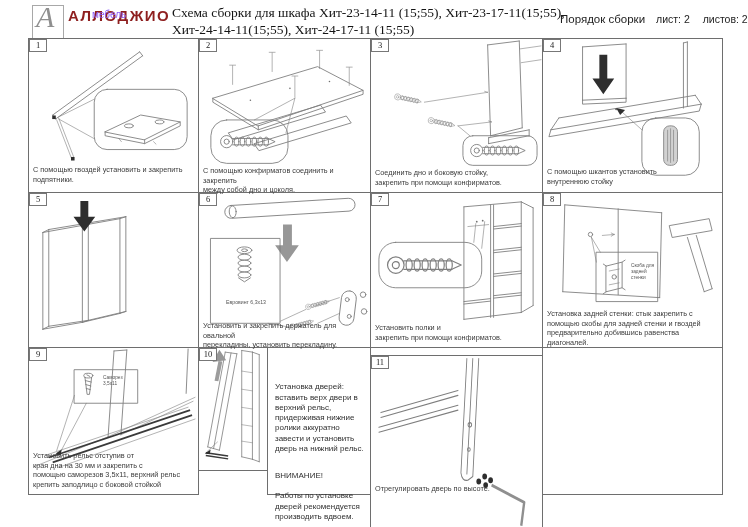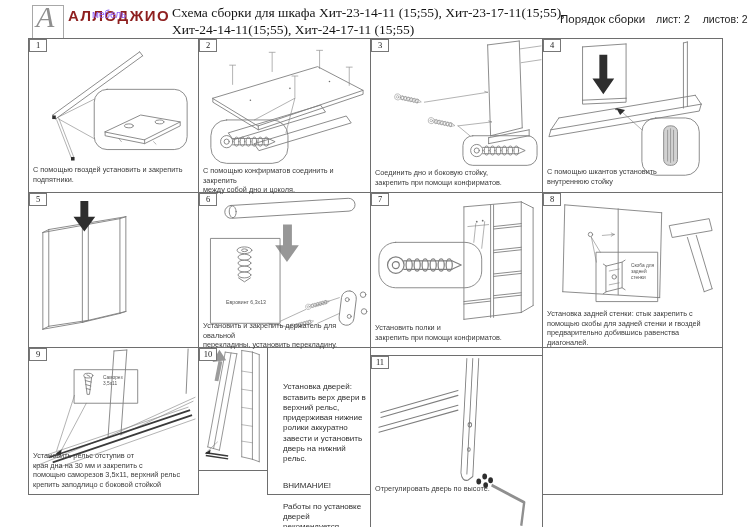--- a/index.html
+++ b/index.html
@@ -21,21 +21,21 @@
   .num {
     position:absolute; left:0; top:0; min-width:12px; height:11px; padding:0 2px;
     border:1px solid #777; background:#fff; font:8.5px/11px "Liberation Serif", serif;
     color:#222; text-align:center; z-index:3;
   }
   .caption {
     position:absolute; left:4px; right:2px; font:7.3px/9.6px "Liberation Sans", sans-serif;
     color:#3c3c3c; white-space:pre-line; z-index:2;
   }
   .lbl-xs { position:absolute; color:#555; z-index:2; font-family:"Liberation Sans", sans-serif; }
-  .door-text { position:absolute; inset:0; padding:24px 4px 0 7px; font:8px/10.3px "Liberation Sans", sans-serif; color:#2f2f2f; white-space:pre-line;margin-left:8px; }
+  .door-text { position:absolute; inset:0; padding:24px 4px 0 7px; font:8px/10.3px "Liberation Sans", sans-serif; color:#2f2f2f; white-space:pre-line; }
   .door-warn-title { margin-top:6px; }
   .art-svg { position:absolute; left:0; top:0; width:100%; height:100%; z-index:1; }
   .art { stroke:#7e7e7e; fill:none; stroke-width:0.9; stroke-linecap:round; stroke-linejoin:round; }
   .thin { stroke-width:0.6; }
   .dark { fill:#2e2e2e; stroke:none; }
   .dot { fill:#6f6f6f; stroke:none; }
   .rail { stroke:#3a3a3a; stroke-width:1.8; fill:none; }
   .gray-arrow { fill:#979797; stroke:none; }
   .key { stroke:#8f8f8f; stroke-width:2.4; fill:none; stroke-linejoin:round; }
 </style>

